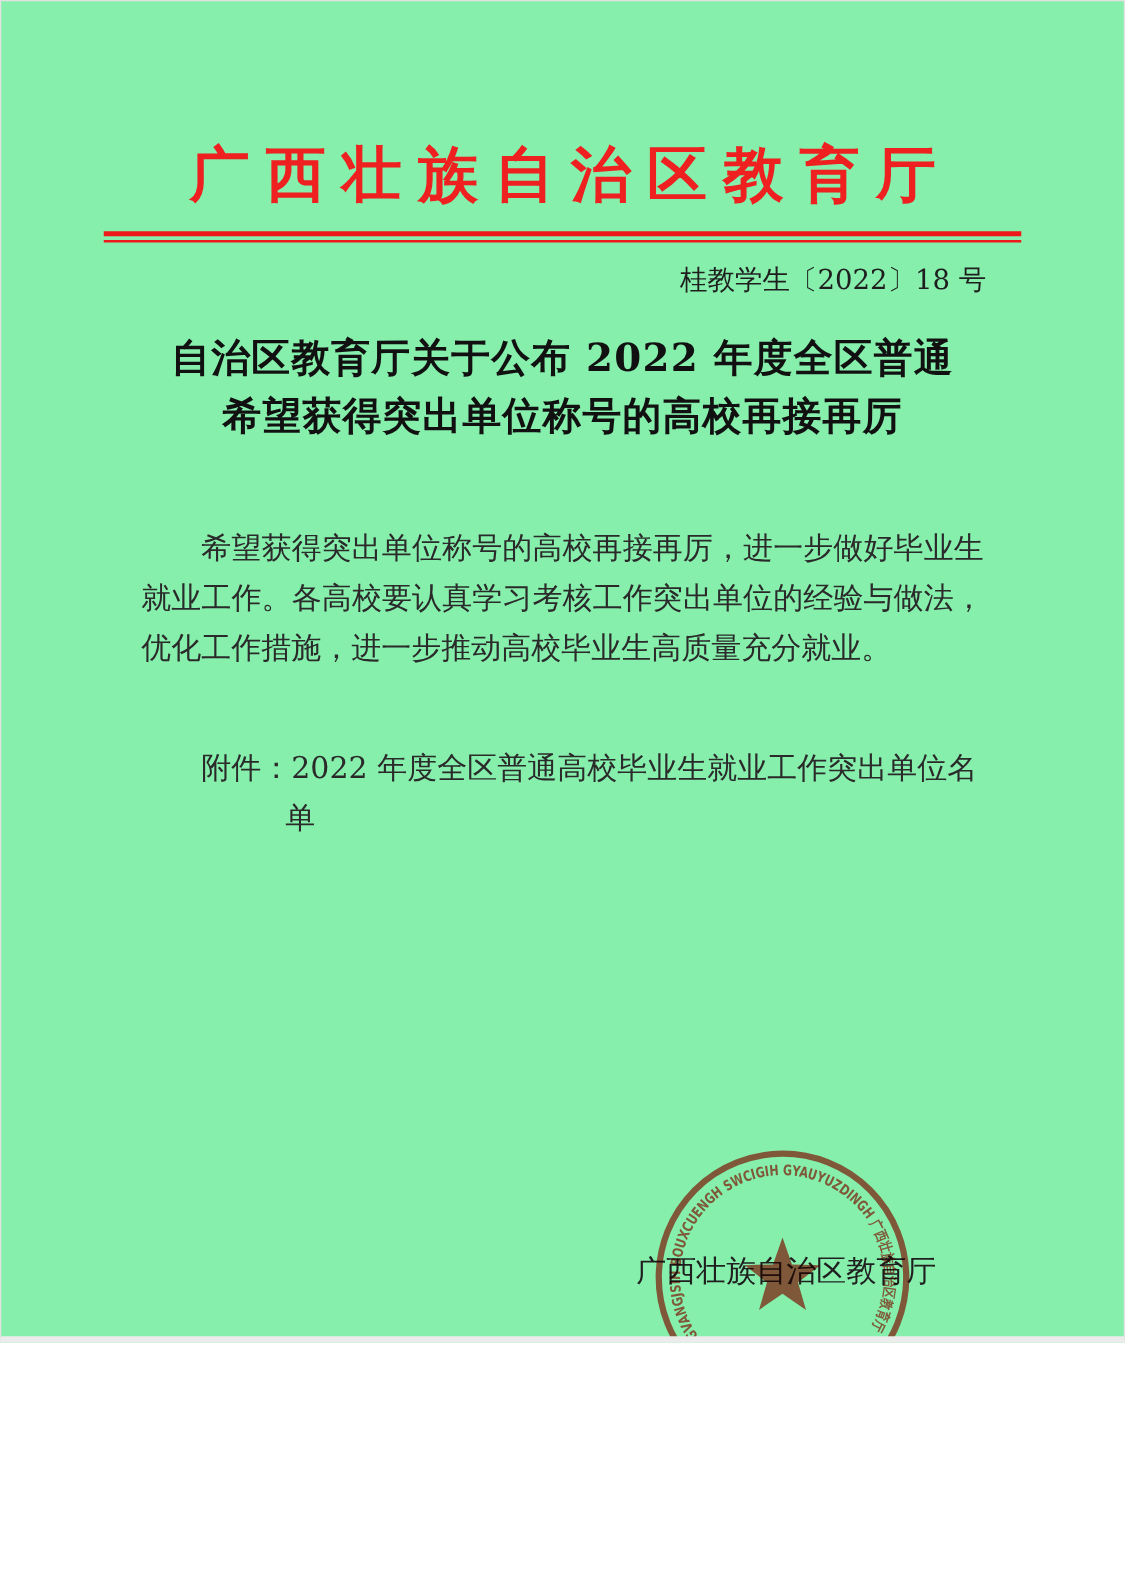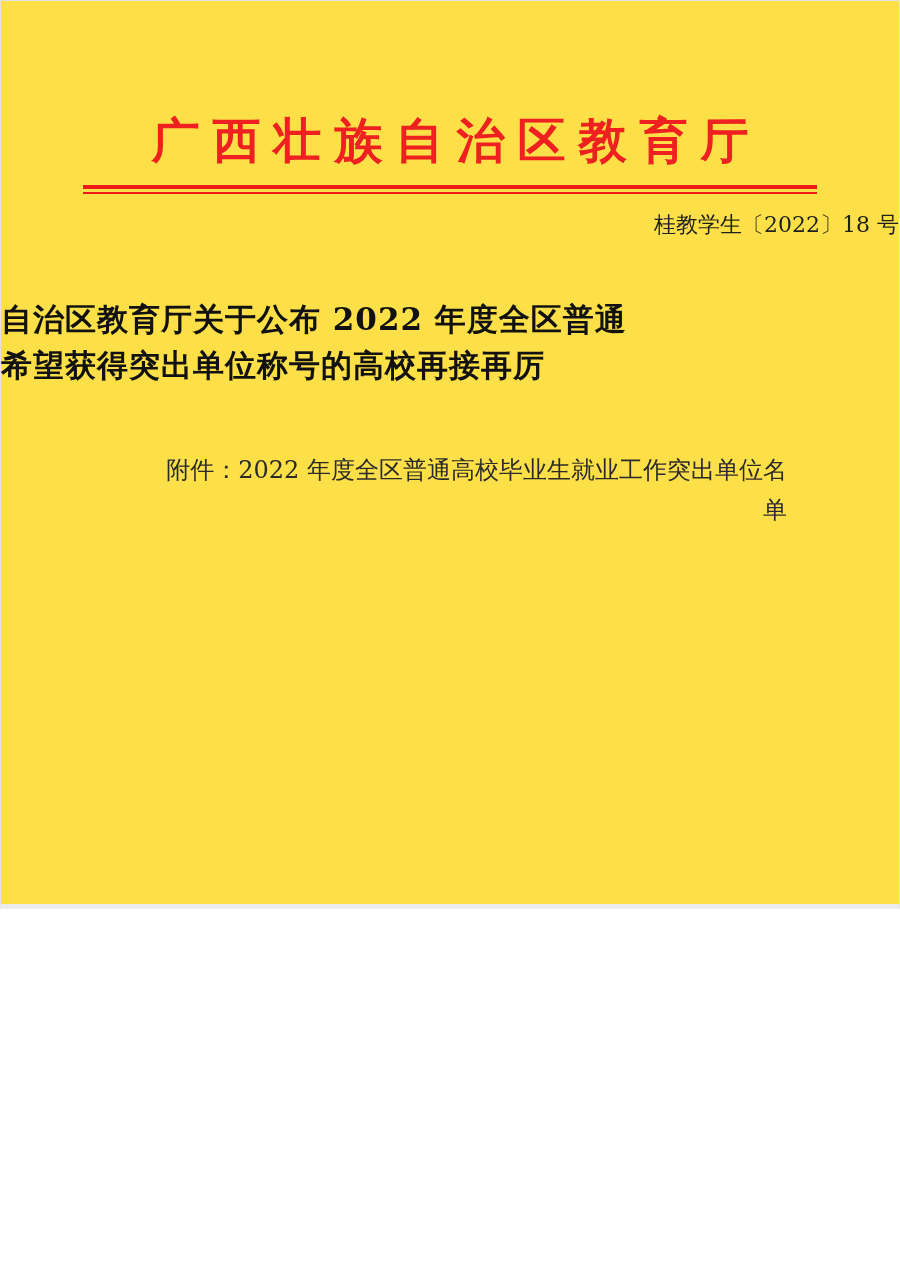--- a/index.html
+++ b/index.html
@@ -5,51 +5,52 @@
   * { margin: 0; padding: 0; box-sizing: border-box; }
   html, body { background: #ffffff; }
   body {
     width: 900px; height: 1273px;
     font-family: "DejaVu Serif", "Liberation Serif", serif;
     color: #262626;
     position: relative;
   }
   .page {
     position: relative;
-    width: 900px; height: 909px;
-    background: #fde047;
+    width: 900px; height: 1074px;
+    background: #86efac;
     border: 1px solid #e2e2e2;
     border-bottom: 5px solid #ececec;
     overflow: hidden;
   }
   
   .agency-name {
     margin-top: 110px;
     text-align: center;
     font-size: 48px;
     font-weight: 700;
     line-height: 58px;
     letter-spacing: 13px;
     padding-left: 13px; 
     color: #ee2020;
   }
   .rule-double { position: relative; margin: 16px 82px 0 82px; }
   .rule-thick { height: 4px; background: #ee1a1a; }
   .rule-thin  { height: 2px; background: #ee1a1a; margin-top: 3px; }
   .doc-number {
     margin-top: 16px;
+    padding-right: 110px;
     text-align: right;
     font-size: 22px;
     line-height: 30px;
     color: #1e1e1e;
   }
   
   .doc-title {
-    margin-top: 56px;
-    text-align: left;
+    margin-top: 24px;
+    text-align: center;
     font-size: 31px;
     font-weight: 700;
     line-height: 46px;
     letter-spacing: 1px;
     color: #111111;
   }
   
   .body-text {
     margin-top: 62px;
     padding: 0 112px;
@@ -57,21 +58,21 @@
     line-height: 40px;
     text-align: justify;
     color: #2a2a2a;
   }
   .salutation { text-align: left; }
   .para { text-indent: 2em; }
   .attachment {
     margin-top: 56px;
     margin-left: 4.8em;
     text-indent: -2.8em;
-    text-align: right;
+    text-align: left;
   }
   
   .signature-block {
     position: absolute;
     left: 500px; top: 995px;
     width: 256px;
     text-align: center;
     font-size: 24px;
     line-height: 42px;
     color: #1f1f1f;
@@ -120,20 +121,21 @@
   </div>
 
   <div class="doc-number">桂教学生〔2022〕18 号</div>
 
   <div class="doc-title">
     <div>自治区教育厅关于公布 2022 年度全区普通</div>
     <div>希望获得突出单位称号的高校再接再厉</div>
   </div>
 
   <div class="body-text">
+    <p class="para">希望获得突出单位称号的高校再接再厉，进一步做好毕业生就业工作。各高校要认真学习考核工作突出单位的经验与做法，优化工作措施，进一步推动高校毕业生高质量充分就业。</p>
     <p class="attachment">附件：2022 年度全区普通高校毕业生就业工作突出单位名单</p>
   </div>
 
   <div class="signature-block">
     <div>广西壮族自治区教育厅</div>
   </div>
 
   <svg class="seal" viewBox="0 0 212 212">
     <circle cx="106" cy="106" r="99"></circle>
     <path id="seal-arc" d="M 38.8 153.1 A 82 82 0 1 1 173.2 153.1" fill="none"></path>

